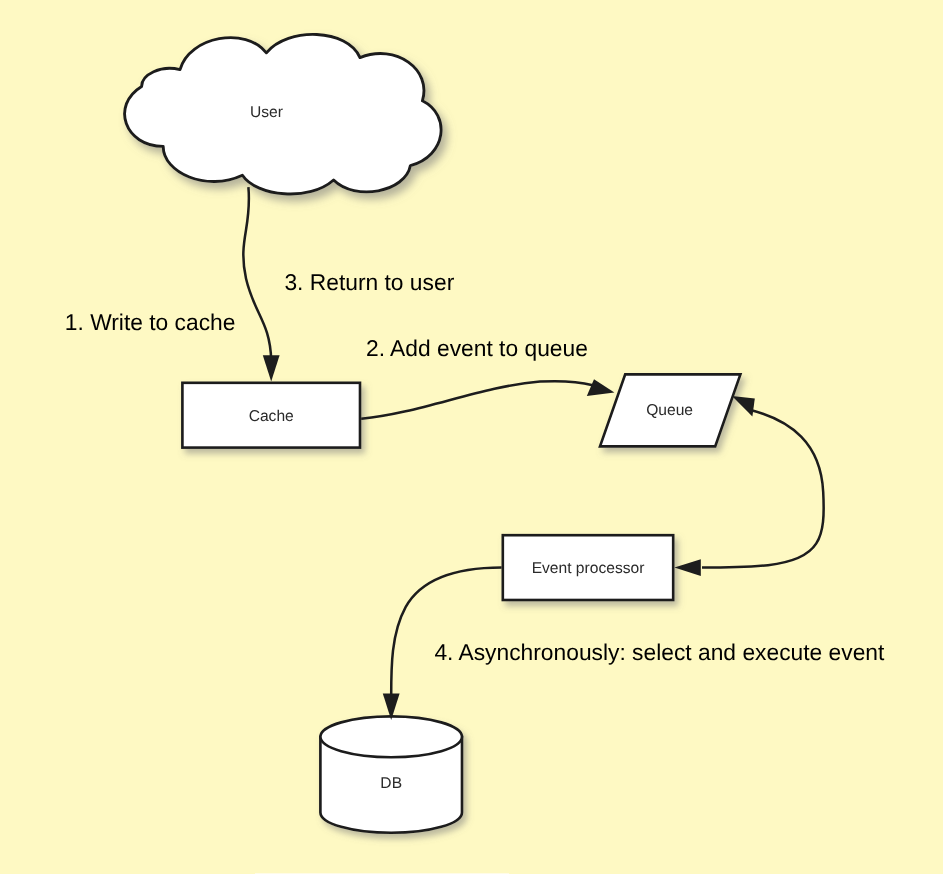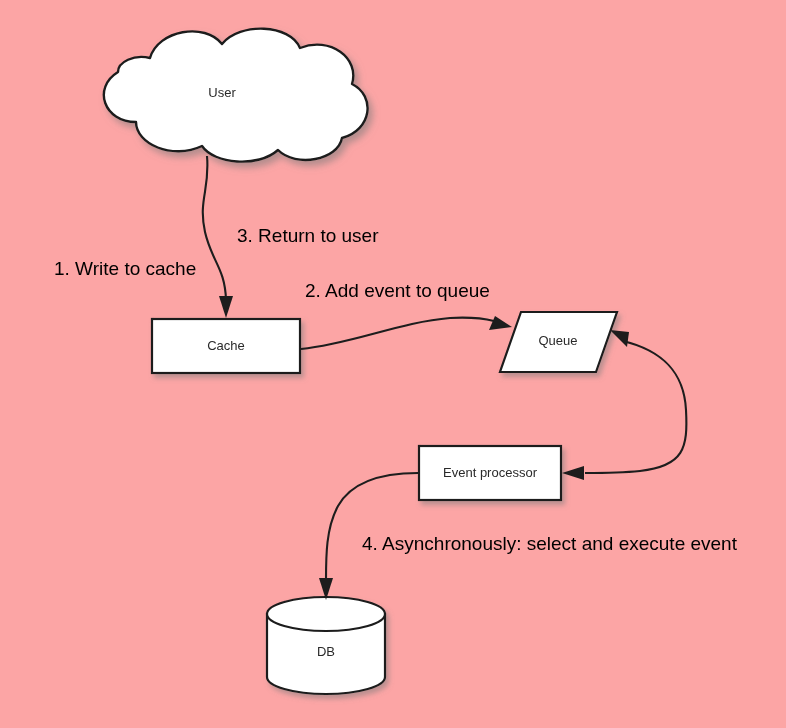--- a/index.html
+++ b/index.html
@@ -12,21 +12,21 @@
     width: 786px;
     height: 728px;
     font-family: "Liberation Sans", sans-serif;
     color: #1a1a1a;
     overflow: hidden;
   }
   #diagram-root {
     position: relative;
     width: 786px;
     height: 728px;
-    background: #fca5a5;
+    background: #fef9c3;
   }
   #diagram-svg {
     position: absolute;
     top: 0;
     left: 0;
     width: 786px;
     height: 728px;
   }
   .node-label {
     font-family: "Liberation Sans", sans-serif;

